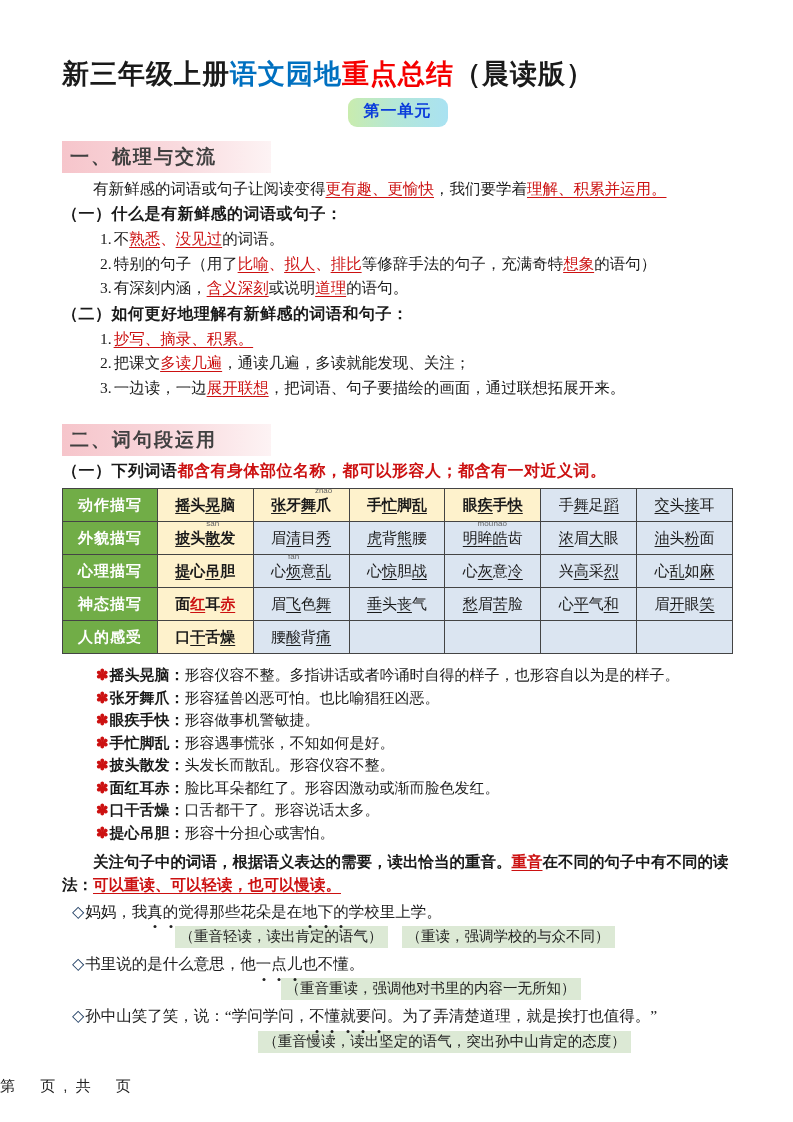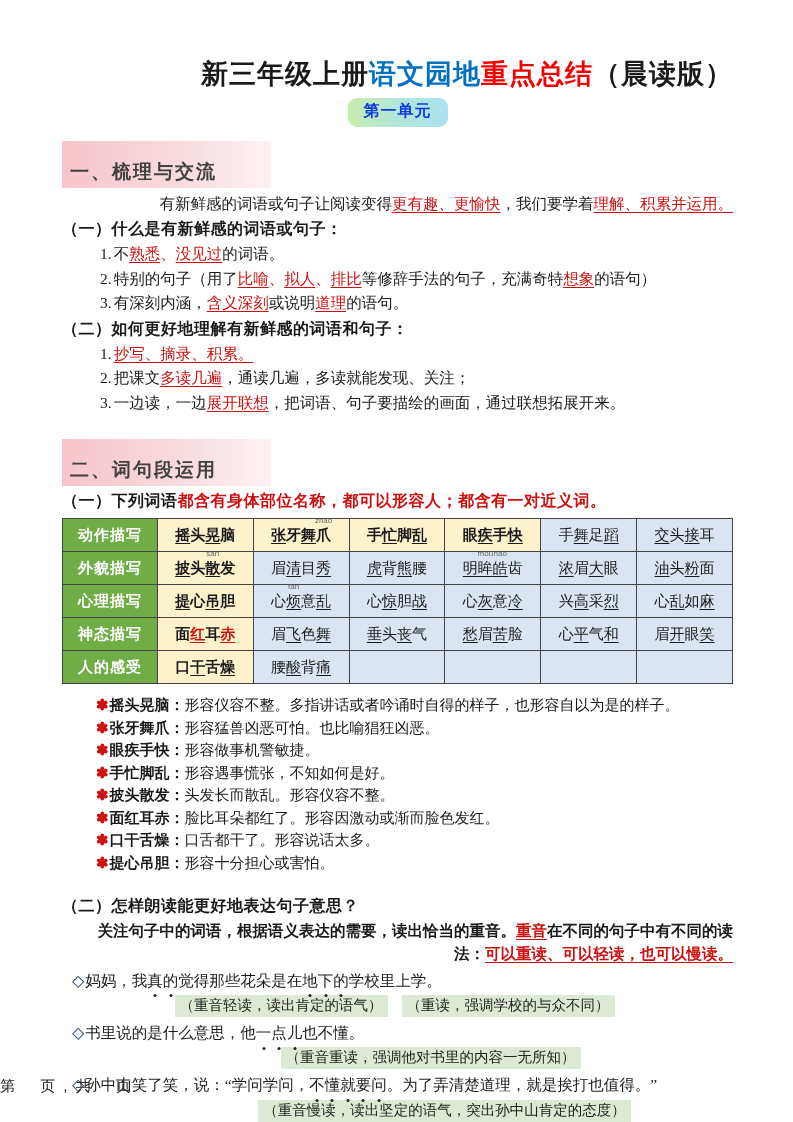--- a/index.html
+++ b/index.html
@@ -9,21 +9,21 @@
     margin:0 auto;
     background:#ffffff;
     font-family:"Liberation Serif","DejaVu Serif",serif;
     color:#1a1a1a;
     overflow:hidden;
   }
   .content{padding:56px 60px 0 62px;}
   
   .title{
     margin:0 0 6px 0;
-    text-align:right;
+    text-align:left;
     font-family:Liberation Mono, monospace;
     font-weight:bold;
     font-size:27px;
     letter-spacing:1px;
   }
   .badge-wrap{text-align:center;margin:4px 0 10px 0;}
   .badge{
     display:inline-block;
     padding:3px 16px 5px 16px;
     border-radius:9px;
@@ -31,30 +31,30 @@
     color:#0a3bdb;
     font-family:"Liberation Sans","DejaVu Sans",sans-serif;
     font-weight:bold;
     font-size:16px;
     letter-spacing:1px;
   }
   
   .sec-head{
     display:inline-block;
     margin:4px 0 2px 0;
-    padding:18px 54px 3px 8px;
+    padding:3px 54px 3px 8px;
     background:linear-gradient(90deg,#f6c5cb 0%,#f9dade 55%,#fdf3f4 100%);
     font-family:Liberation Serif, serif;
     font-weight:bold;
     font-size:19px;
     color:#404040;
     letter-spacing:2px;
   }
   .body-p{margin:2px 0 4px 0;font-size:15.5px;line-height:1.5;}
-  .indent{text-indent:2em;text-align:right;}
+  .indent{text-indent:2em;}
   .sub-head{
     font-family:"Liberation Sans","DejaVu Sans",sans-serif;
     font-weight:bold;font-size:16px;margin:3px 0 2px 0;letter-spacing:.5px;
   }
   .num-item{
     margin-left:38px;font-size:15.5px;line-height:1.58;
   }
   .num-item .num{margin-right:2px;}
   
   .s-r{color:#cc1111;}
@@ -206,21 +206,20 @@
           <div class="def-item"><span class="def-star">✽</span><span class="def-term">摇头晃脑：</span><span>形容仪容不整。多指讲话或者吟诵时自得的样子，也形容自以为是的样子。</span></div>
           <div class="def-item"><span class="def-star">✽</span><span class="def-term">张牙舞爪：</span><span>形容猛兽凶恶可怕。也比喻猖狂凶恶。</span></div>
           <div class="def-item"><span class="def-star">✽</span><span class="def-term">眼疾手快：</span><span>形容做事机警敏捷。</span></div>
           <div class="def-item"><span class="def-star">✽</span><span class="def-term">手忙脚乱：</span><span>形容遇事慌张，不知如何是好。</span></div>
           <div class="def-item"><span class="def-star">✽</span><span class="def-term">披头散发：</span><span>头发长而散乱。形容仪容不整。</span></div>
           <div class="def-item"><span class="def-star">✽</span><span class="def-term">面红耳赤：</span><span>脸比耳朵都红了。形容因激动或渐而脸色发红。</span></div>
           <div class="def-item"><span class="def-star">✽</span><span class="def-term">口干舌燥：</span><span>口舌都干了。形容说话太多。</span></div>
           <div class="def-item"><span class="def-star">✽</span><span class="def-term">提心吊胆：</span><span>形容十分担心或害怕。</span></div>
         </div>
 
-      <div class="sub-head part2-head">（二）怎样朗读能更好地表达句子意思？</div>
       <p class="body-p indent" style="margin-bottom:2px;"><span class="s-b">关注句子中的词语，根据语义表达的需要，读出恰当的重音。</span><span class="s-r s-b s-u">重音</span><span class="s-b">在不同的句子中有不同的读法：</span><span class="s-r s-b s-u">可以重读、可以轻读，也可以慢读。</span></p>
       <div>
           <div class="example"><span class="diamond">◇</span><span class="">妈妈，我</span><span class="emc">真</span><span class="emc">的</span><span class="">觉得那些花朵是在</span><span class="emc">地</span><span class="emc">下</span><span class="emc">的</span><span class="">学校里上学。</span></div>
           <div class="notes-row" style="margin-left: 8px;"><span class="note-badge">（重音轻读，读出肯定的语气）</span><span class="note-badge">（重读，强调学校的与众不同）</span></div>
           <div class="example"><span class="diamond">◇</span><span class="">书里说的是什么意思，他</span><span class="emc">一</span><span class="emc">点</span><span class="emc">儿</span><span class="">也不懂。</span></div>
           <div class="notes-row" style="margin-left: 80px;"><span class="note-badge">（重音重读，强调他对书里的内容一无所知）</span></div>
           <div class="example"><span class="diamond">◇</span><span class="">孙中山笑了笑，说：“学问学问，</span><span class="emc">不</span><span class="emc">懂</span><span class="emc">就</span><span class="emc">要</span><span class="emc">问</span><span class="">。为了弄清楚道理，就是挨打也值得。”</span></div>
           <div class="notes-row" style="margin-left: 108px;"><span class="note-badge">（重音慢读，读出坚定的语气，突出孙中山肯定的态度）</span></div>
         </div>
     </div>

